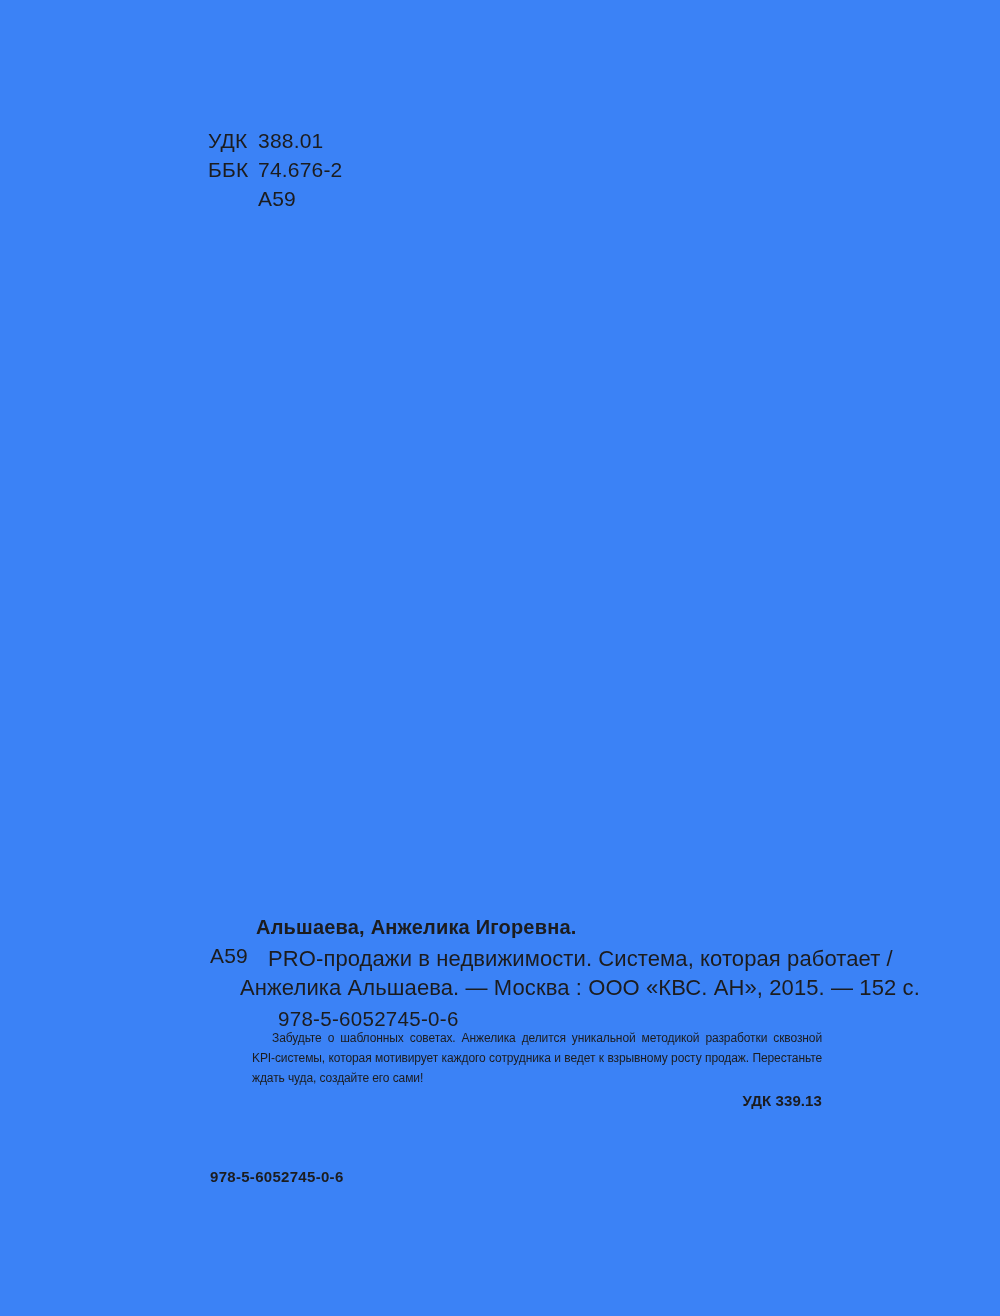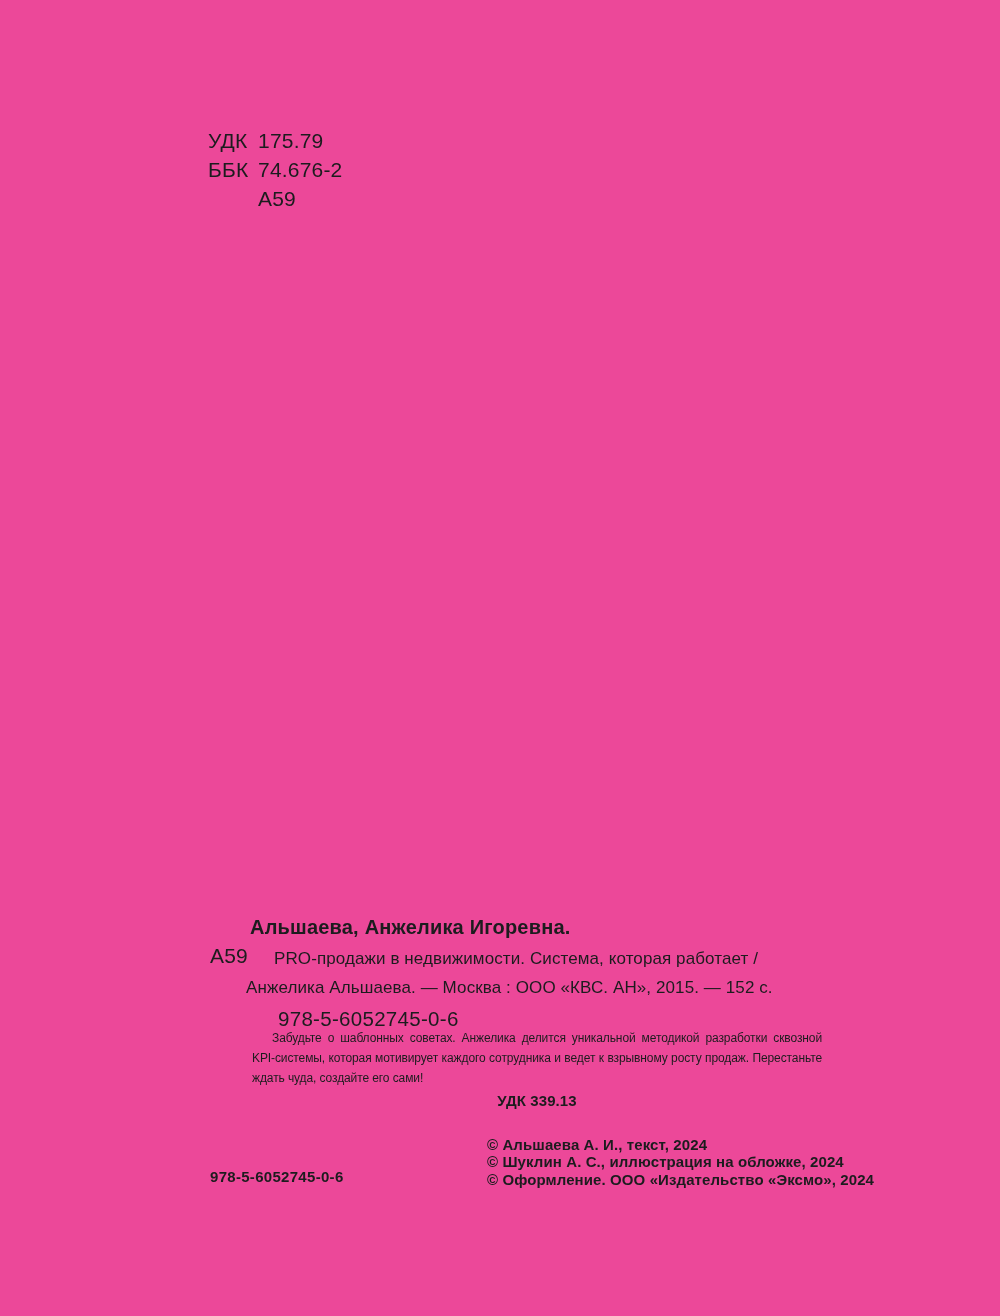--- a/index.html
+++ b/index.html
@@ -4,21 +4,21 @@
 <style>
   html, body {
     margin: 0;
     padding: 0;
     background: #ffffff;
   }
   .page {
     position: relative;
     width: 1000px;
     height: 1316px;
-    background: #ec4899;
+    background: #3b82f6;
     font-family: "Liberation Sans", "DejaVu Sans", sans-serif;
     color: #1c1c1e;
     overflow: hidden;
   }
   
   .top-class {
     position: absolute;
     left: 208px;
     top: 126px;
     display: grid;
@@ -27,40 +27,40 @@
     font-size: 21px;
     line-height: 29px;
     font-weight: 500;
     letter-spacing: 0.2px;
   }
   .top-class .lbl { text-align: left; }
   .top-class .val { text-align: left; }
   
   .author-heading {
     position: absolute;
-    left: 250px;
+    left: 256px;
     top: 916px;
     font-size: 20px;
     font-weight: bold;
     letter-spacing: 0.2px;
     white-space: nowrap;
   }
   .card-sign {
     position: absolute;
     left: 210px;
     top: 944px;
     font-size: 21px;
     letter-spacing: 0.2px;
   }
   .card-title {
     position: absolute;
-    left: 246px;
+    left: 240px;
     top: 944px;
     width: 590px;
-    font-size: 17px;
+    font-size: 22px;
     line-height: 29px;
     letter-spacing: 0.1px;
   }
   .card-title .line1 {
     padding-left: 28px;
     white-space: nowrap;
   }
   .card-title .line2 {
     white-space: nowrap;
   }
@@ -81,21 +81,21 @@
     line-height: 20px;
     text-align: justify;
     text-indent: 20px;
     letter-spacing: -0.1px;
   }
   .class-right {
     position: absolute;
     left: 252px;
     top: 1092px;
     width: 570px;
-    text-align: center;
+    text-align: right;
     font-size: 15px;
     line-height: 17px;
     font-weight: bold;
     letter-spacing: 0.1px;
   }
   .copyrights {
     position: absolute;
     left: 487px;
     top: 1136px;
     font-size: 15px;
@@ -114,21 +114,21 @@
     white-space: nowrap;
   }
 </style>
 </head>
 <body>
 
 <div class="page">
 
   <div class="top-class">
     <span class="lbl">УДК</span>
-    <span class="val">175.79</span>
+    <span class="val">388.01</span>
     <span class="lbl">ББК</span>
     <span class="val">74.676-2</span>
     <span class="lbl"></span>
     <span class="val">А59</span>
   </div>
 
   <div class="author-heading">Альшаева, Анжелика Игоревна.</div>
 
   <div class="card-sign">А59</div>
 
@@ -138,21 +138,16 @@
   </div>
 
   <div class="card-isbn">978-5-6052745-0-6</div>
 
   <div class="annotation">Забудьте о шаблонных советах. Анжелика делится уникальной методикой разработки сквозной KPI-системы, которая мотивирует каждого сотрудника и ведет к взрывному росту продаж. Перестаньте ждать чуда, создайте его сами!</div>
 
   <div class="class-right">
     <div>УДК 339.13</div>
   </div>
 
-  <div class="copyrights">
-    <div>© Альшаева А. И., текст, 2024</div>
-    <div>© Шуклин А. С., иллюстрация на обложке, 2024</div>
-    <div>© Оформление. ООО «Издательство «Эксмо», 2024</div>
-  </div>
 
   <div class="footer-isbn">978-5-6052745-0-6</div>
 
 </div>
 
 </body></html>

